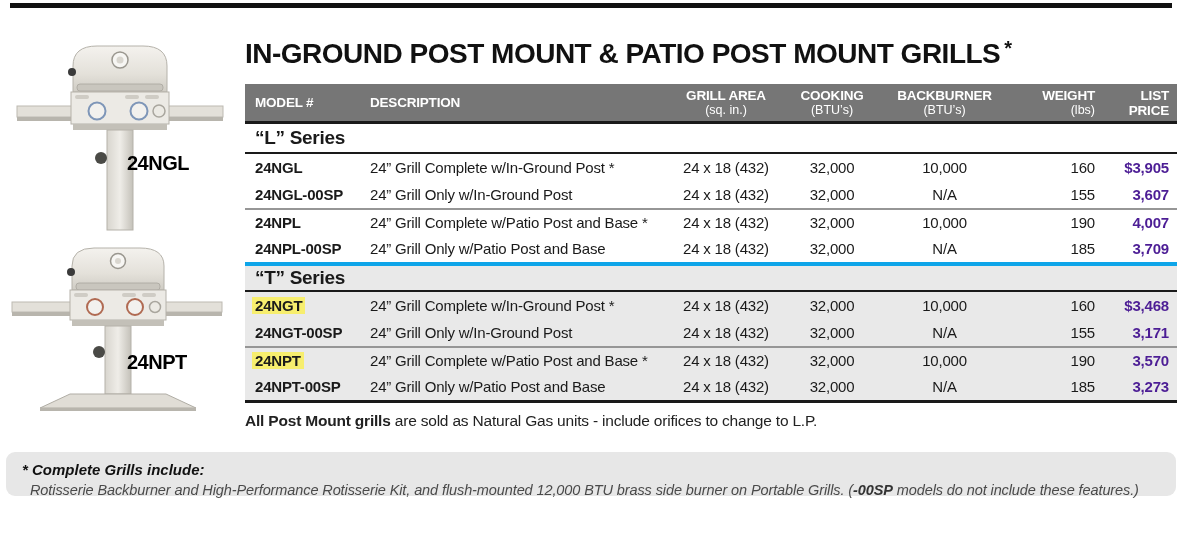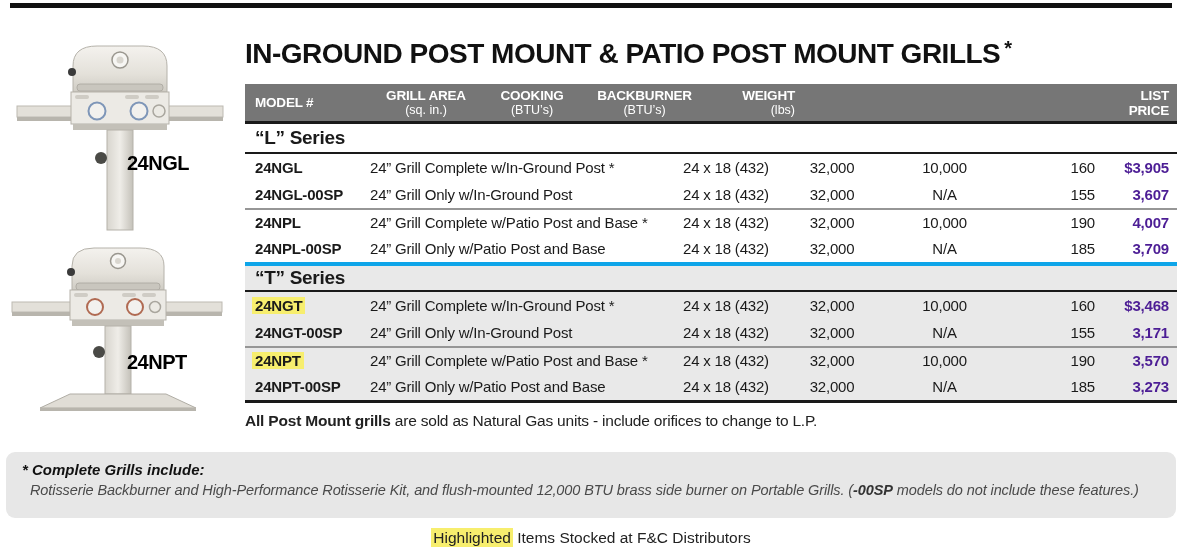--- a/index.html
+++ b/index.html
@@ -51,21 +51,21 @@
   .table-bottom { border-top:3px solid #1a1a1a; height:0; }
 
   .model-text { display:inline-block; padding:0 3px; margin-left:-3px; }
   .model-text[data-highlight="true"] { background:#f7ee6e; }
 
   .post-note { margin-top:9px; font-size:15.5px; letter-spacing:-0.2px; color:#222; }
   .post-note .b { font-weight:bold; }
 
   
   .note-box {
-    position:absolute; left:6px; top:452px; width:1170px; height:66px;
+    position:absolute; left:6px; top:452px; width:1170px; height:44px;
     background:#e7e7e7; border-radius:9px; padding:9px 16px;
   }
   .note-box .heading { font-style:italic; font-weight:bold; font-size:15px; color:#111; }
   .note-box .body { font-style:italic; font-size:14.5px; color:#4a4a4a; margin-top:4px; padding-left:8px; letter-spacing:-0.1px; }
   .note-box .body .b { font-weight:bold; color:#333; }
 
   .footer-line { position:absolute; left:0; top:529px; width:1182px; text-align:center; font-size:15.5px; color:#222; }
   .footer-line .hl { background:#f7ee6e; padding:1px 2px; }
 </style>
 </head>
@@ -143,20 +143,21 @@
       <polygon points="30,168 186,168 186,171 30,171" fill="#b8b5ad"></polygon>
     </svg>
     <span class="grill-label" style="left:127px; top:323px;">24NPT</span>
   </div>
 
   <div class="main">
     <div class="title"><span>IN-GROUND POST MOUNT &amp; PATIO POST MOUNT GRILLS</span><span class="sup">*</span></div>
 
     <div class="thead">
       <div class="col-model h1">MODEL #</div>
+      <div class="col-desc h1">DESCRIPTION</div>
       <div class="col-area">
         <div class="h1">GRILL AREA</div>
         <div class="h2">(sq. in.)</div>
       </div>
       <div class="col-cook">
         <div class="h1">COOKING</div>
         <div class="h2">(BTU’s)</div>
       </div>
       <div class="col-back">
         <div class="h1">BACKBURNER</div>
@@ -252,14 +253,13 @@
     <div class="table-bottom"></div>
 
     <div class="post-note"><span class="b">All Post Mount grills</span><span> are sold as Natural Gas units - include orifices to change to L.P.</span></div>
   </div>
 
   <div class="note-box">
     <div class="heading">* Complete Grills include:</div>
     <div class="body"><span>Rotisserie Backburner and High-Performance Rotisserie Kit, and flush-mounted 12,000 BTU brass side burner on Portable Grills.  (</span><span class="b">-00SP</span><span> models do not include these features.)</span></div>
   </div>
 
-  <div class="footer-line"><span class="hl">Highlighted</span><span> Items Stocked at F&amp;C Distributors</span></div>
 </div>
 
 </body></html>

